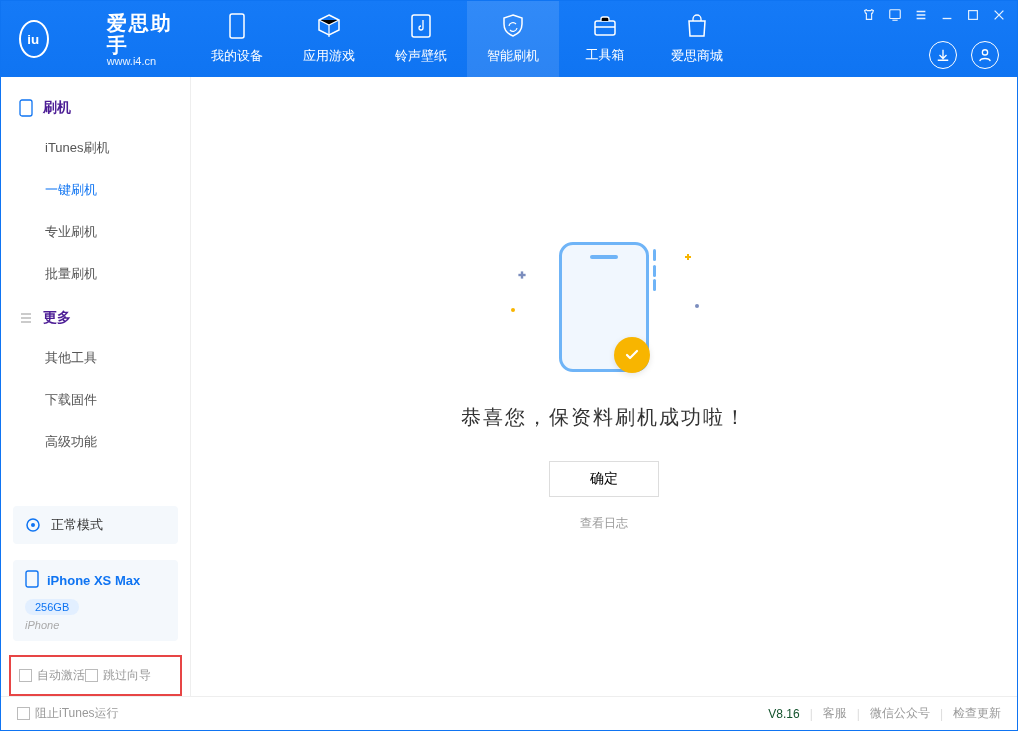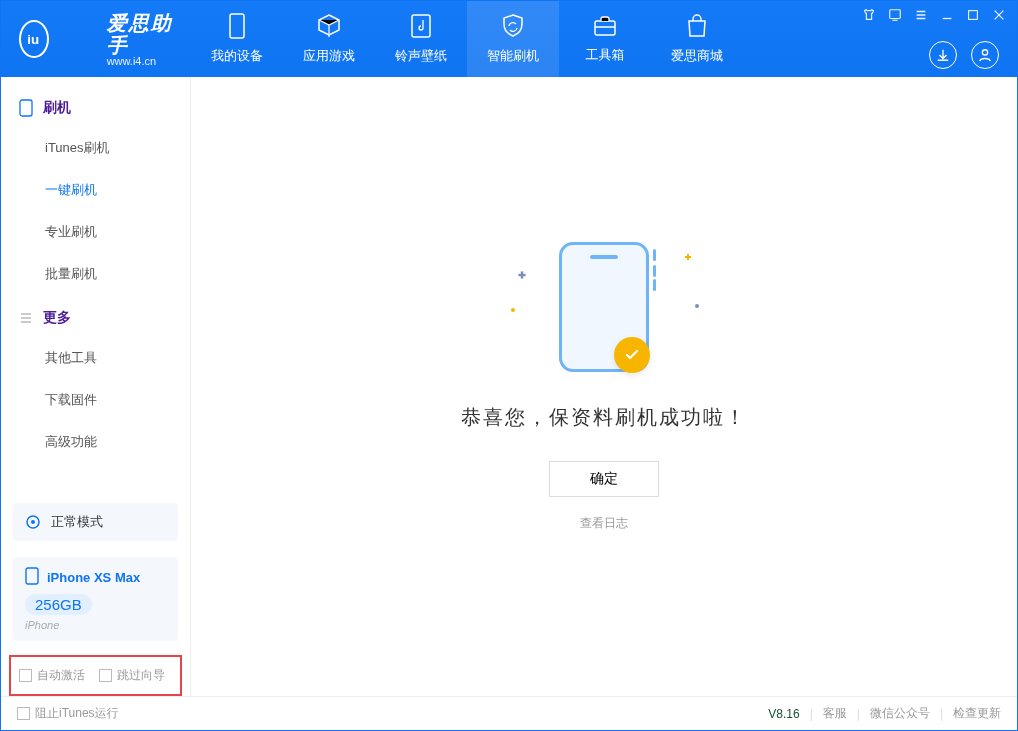--- a/index.html
+++ b/index.html
@@ -5,21 +5,21 @@
 * { margin: 0; padding: 0; box-sizing: border-box; font-family: "Microsoft YaHei", "PingFang SC", sans-serif; }
 body { background: #f5f5f5; display: flex; align-items: center; justify-content: center; min-height: 100vh; }
 
 .app-window { width: 1018px; height: 731px; background: #fff; border: 1px solid #0f74f2; display: flex; flex-direction: column; position: relative; }
 
 
 .header { height: 76px; background: linear-gradient(180deg, #157af7 0%, #0f74f2 100%); display: flex; align-items: stretch; color: #fff; position: relative; }
 .logo-area { display: flex; align-items: center; padding: 0 18px 0 18px; width: 190px; gap: 48px; }
 .logo-badge { width: 38px; height: 38px; border-radius: 50%; border: 2px solid #fff; display: flex; align-items: center; justify-content: center; margin-right: 10px; }
 .logo-badge svg { width: 20px; height: 20px; }
-.logo-text .name { font-size: 20px; font-weight: 600; letter-spacing: 2px; line-height: 1.1; font-style: italic; }
+.logo-text .name { font-size: 20px; font-weight: 600; letter-spacing: 2px; line-height: 1.1; }
 .logo-text .site { font-size: 11px; opacity: .9; line-height: 1; }
 
 .nav { display: flex; }
 .nav-item { width: 92px; display: flex; flex-direction: column; align-items: center; justify-content: center; cursor: pointer; position: relative; }
 .nav-item.active { background: rgba(255,255,255,.12); }
 .nav-item .icon { margin-bottom: 4px; }
 .nav-item .label { font-size: 13px; }
 
 .window-controls { position: absolute; top: 6px; right: 10px; display: flex; gap: 10px; }
 .window-controls span { width: 16px; height: 16px; display: flex; align-items: center; justify-content: center; cursor: pointer; opacity: .9; }
@@ -37,24 +37,24 @@
 .side-group-hdr { display: flex; align-items: center; padding: 14px 18px 10px 18px; font-size: 14px; color: #4c1d95; font-weight: 600; }
 .side-group-hdr .gicon { width: 16px; margin-right: 8px; display: flex; }
 .side-item { padding: 12px 18px 12px 44px; font-size: 13px; color: #555; cursor: pointer; }
 .side-item.active { color: #0f74f2; }
 
 .side-card { margin: 6px 12px; background: #f4f8fc; border-radius: 4px; padding: 10px 12px; display: flex; align-items: center; font-size: 13px; color: #333; }
 .side-card .cicon { width: 18px; margin-right: 8px; display: flex; }
 .device-card { margin: 10px 12px 0 12px; background: #f4f8fc; border-radius: 4px; padding: 10px 12px; }
 .device-card .dname { font-size: 13px; font-weight: 700; color: #0f74f2; margin-bottom: 6px; display: flex; align-items: center; }
 .device-card .dname .cicon { margin-right: 8px; }
-.storage-pill { display: inline-block; background: #e2efff; color: #0f74f2; font-size: 15px; padding: 2px 10px; border-radius: 10px; }
+.storage-pill { display: inline-block; background: #e2efff; color: #0f74f2; font-size: 11px; padding: 2px 10px; border-radius: 10px; }
 .device-sub { font-size: 11px; color: #aaa; margin-top: 4px; font-style: italic; }
 
-.highlight-box { margin: 14px 8px 0 8px; border: 2px solid #e74545; padding: 10px 8px; display: flex; align-items: center; gap: 14px; }
+.highlight-box { margin: 14px 8px 0 8px; border: 2px solid #e74545; padding: 10px 8px; display: flex; align-items: center; gap: 0; }
 .chk { display: flex; align-items: center; font-size: 12px; color: #999; }
 .chk .box { width: 13px; height: 13px; border: 1px solid #bbb; margin-right: 5px; }
 
 
 .main { flex: 1; display: flex; flex-direction: column; align-items: center; justify-content: center; position: relative; }
 .illustration { width: 130px; height: 140px; position: relative; margin-bottom: 22px; }
 .phone { width: 90px; height: 130px; border: 3px solid #6fb4f7; border-radius: 14px; background: #f1f7fe; position: relative; margin: 0 auto; }
 .phone::before { content:""; position:absolute; top:10px; left:50%; transform:translateX(-50%); width:28px; height:4px; background:#6fb4f7; border-radius:3px; }
 .phone::after { content:""; position:absolute; right:-10px; top:4px; width:3px; height:12px; background:#6fb4f7; border-radius:2px; box-shadow: 0 16px 0 #6fb4f7, 0 30px 0 #6fb4f7; }
 .check-badge { position: absolute; right: -4px; bottom: -4px; width: 36px; height: 36px; border-radius: 50%; background: #f8b500; display: flex; align-items: center; justify-content: center; box-shadow: 0 2px 6px rgba(0,0,0,.1); }

